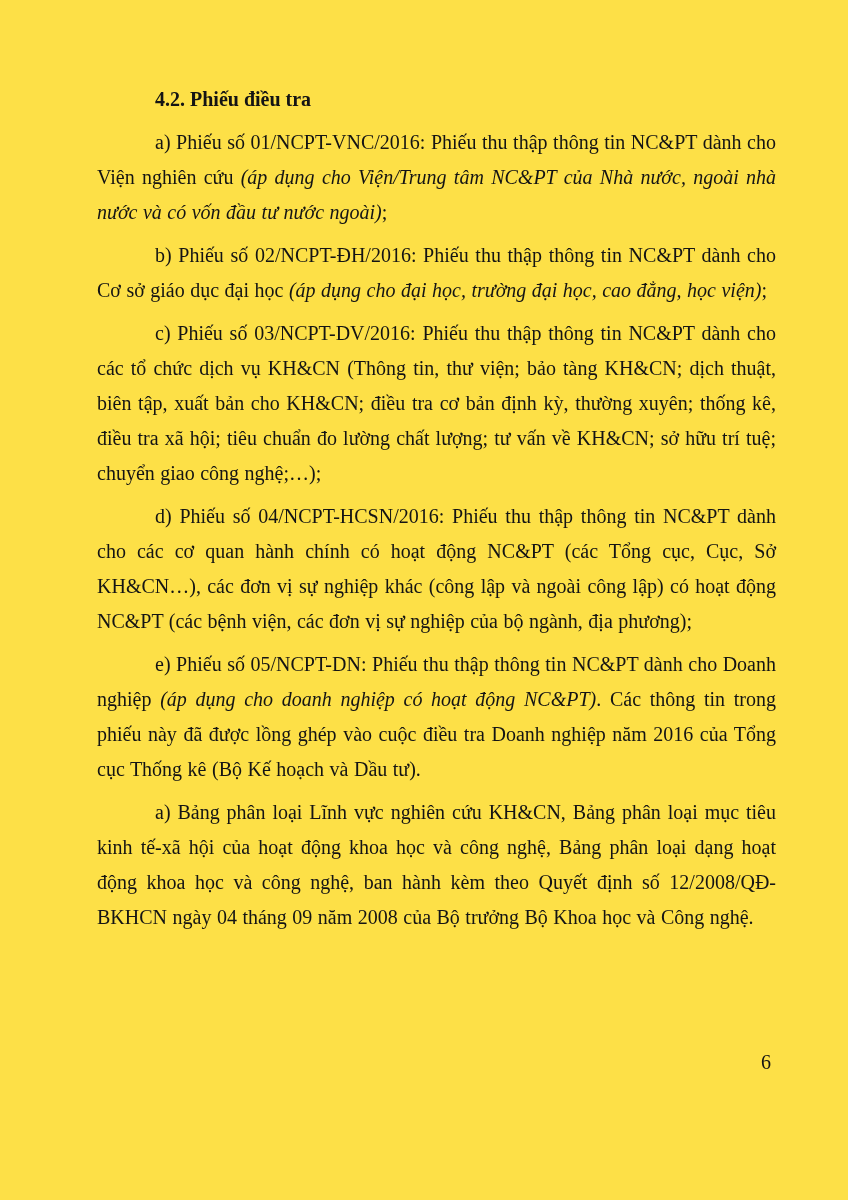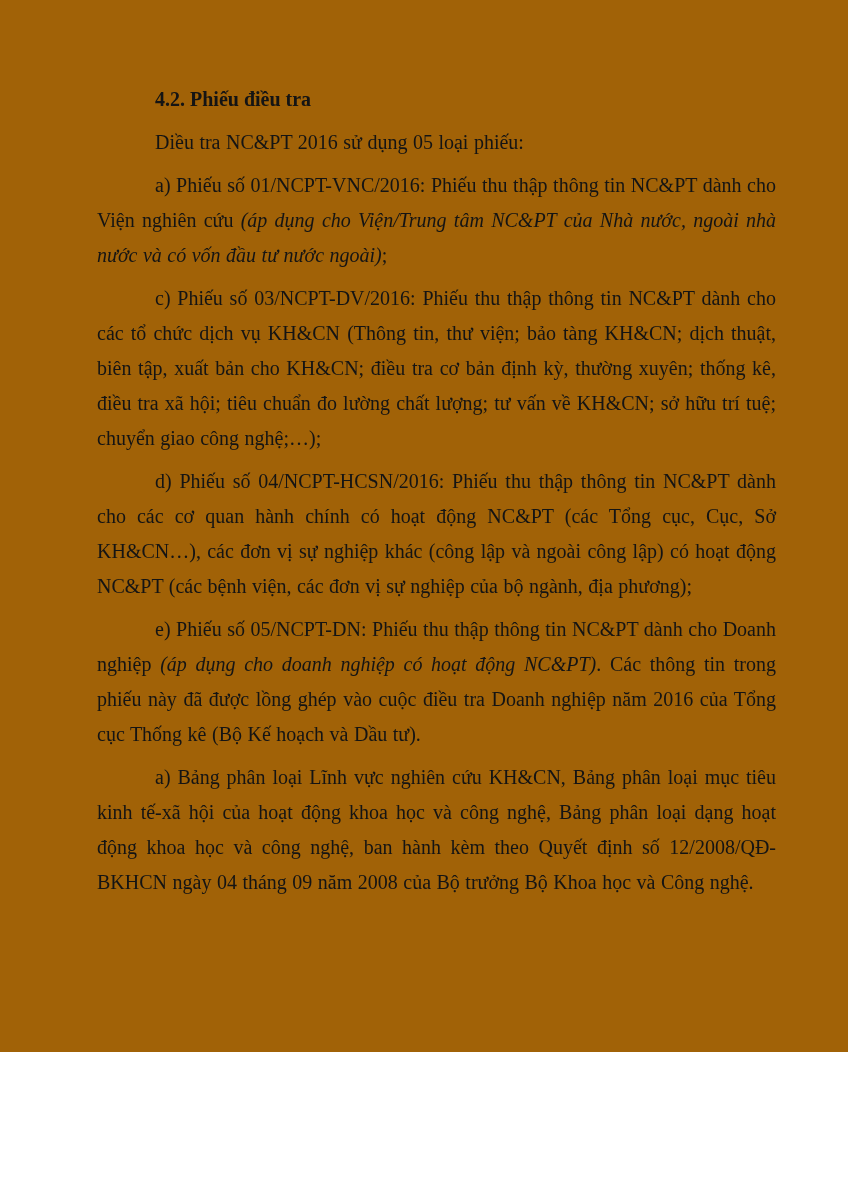--- a/index.html
+++ b/index.html
@@ -3,22 +3,22 @@
 <meta charset="utf-8">
 <style>
   html, body {
     margin: 0;
     padding: 0;
     background: #ffffff;
   }
   .page {
     position: relative;
     width: 848px;
-    height: 1052px;
-    background: #a16207;
+    height: 1200px;
+    background: #fde047;
     font-family: "Liberation Serif", serif;
     color: #141414;
     overflow: hidden;
   }
   .content {
     position: absolute;
     left: 97px;
     top: 82px;
     width: 679px;
   }
@@ -50,21 +50,21 @@
     font-size: 20px;
     line-height: 35px;
   }
 </style>
 </head>
 <body>
 
 <div class="page">
   <div class="content" id="doc-body">
       <h2 class="heading"><span class="run-regular">4.2. Phiếu điều tra</span></h2>
-      <p class="para"><span class="run-regular">Diều tra NC&amp;PT 2016 sử dụng 05 loại phiếu:</span></p>
       <p class="para"><span class="run-regular">a) Phiếu số 01/NCPT-VNC/2016: Phiếu thu thập thông tin NC&amp;PT dành cho Viện nghiên cứu </span><span class="run-italic">(áp dụng cho Viện/Trung tâm NC&amp;PT của Nhà nước, ngoài nhà nước và có vốn đầu tư nước ngoài)</span><span class="run-regular">;</span></p>
+      <p class="para"><span class="run-regular">b) Phiếu số 02/NCPT-ĐH/2016: Phiếu thu thập thông tin NC&amp;PT dành cho Cơ sở giáo dục đại học </span><span class="run-italic">(áp dụng cho đại học, trường đại học, cao đẳng, học viện)</span><span class="run-regular">;</span></p>
       <p class="para"><span class="run-regular">c) Phiếu số 03/NCPT-DV/2016: Phiếu thu thập thông tin NC&amp;PT dành cho các tổ chức dịch vụ KH&amp;CN (Thông tin, thư viện; bảo tàng KH&amp;CN; dịch thuật, biên tập, xuất bản cho KH&amp;CN; điều tra cơ bản định kỳ, thường xuyên; thống kê, điều tra xã hội; tiêu chuẩn đo lường chất lượng; tư vấn về KH&amp;CN; sở hữu trí tuệ; chuyển giao công nghệ;…);</span></p>
       <p class="para"><span class="run-regular">d) Phiếu số 04/NCPT-HCSN/2016: Phiếu thu thập thông tin NC&amp;PT dành cho các cơ quan hành chính có hoạt động NC&amp;PT (các Tổng cục, Cục, Sở KH&amp;CN…), các đơn vị sự nghiệp khác (công lập và ngoài công lập) có hoạt động NC&amp;PT (các bệnh viện, các đơn vị sự nghiệp của bộ ngành, địa phương);</span></p>
       <p class="para"><span class="run-regular">e) Phiếu số 05/NCPT-DN: Phiếu thu thập thông tin NC&amp;PT dành cho Doanh nghiệp </span><span class="run-italic">(áp dụng cho doanh nghiệp có hoạt động NC&amp;PT)</span><span class="run-regular">. Các thông tin trong phiếu này đã được lồng ghép vào cuộc điều tra Doanh nghiệp năm 2016 của Tổng cục Thống kê (Bộ Kế hoạch và Dầu tư).</span></p>
       <p class="para"><span class="run-regular">a) Bảng phân loại Lĩnh vực nghiên cứu KH&amp;CN, Bảng phân loại mục tiêu kinh tế-xã hội của hoạt động khoa học và công nghệ, Bảng phân loại dạng hoạt động khoa học và công nghệ, ban hành kèm theo Quyết định số 12/2008/QĐ-BKHCN ngày 04 tháng 09 năm 2008 của Bộ trưởng Bộ Khoa học và Công nghệ.</span></p>
     </div>
   <div class="page-number">6</div>
 </div>
 
 </body></html>

